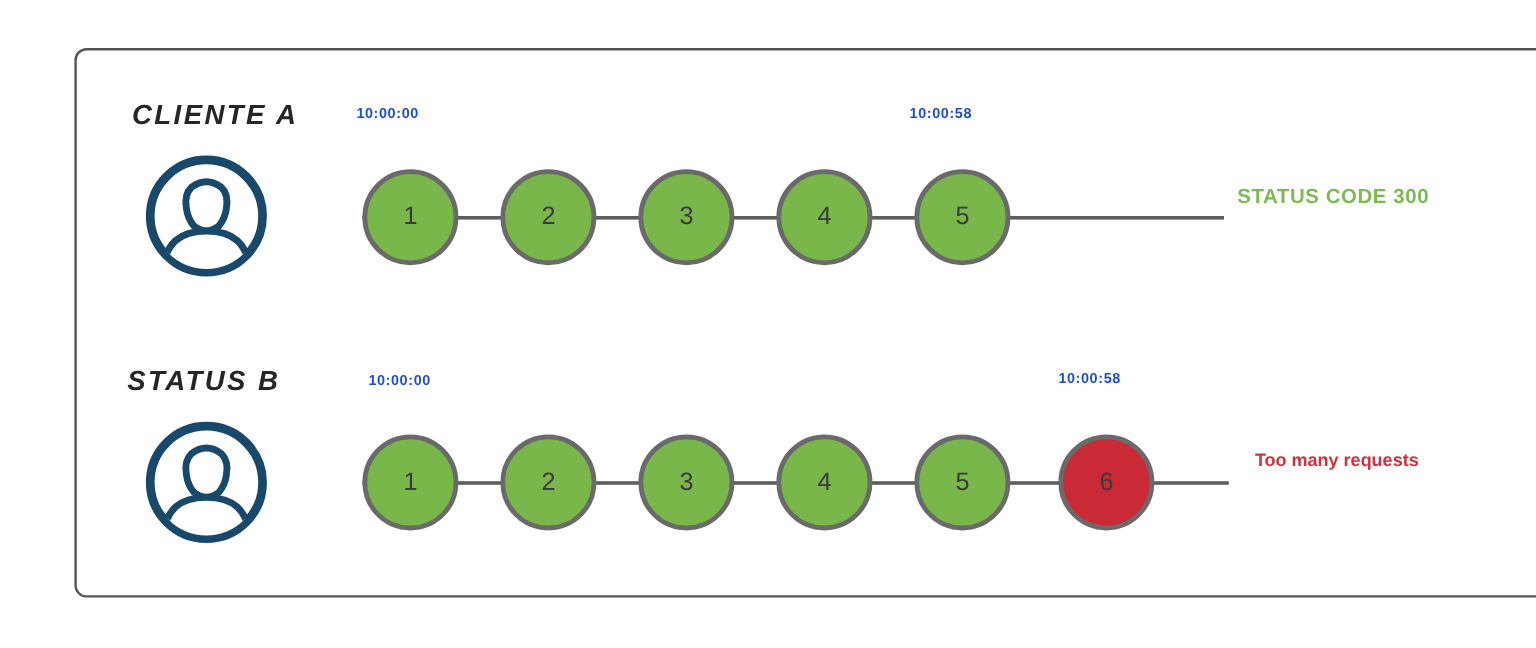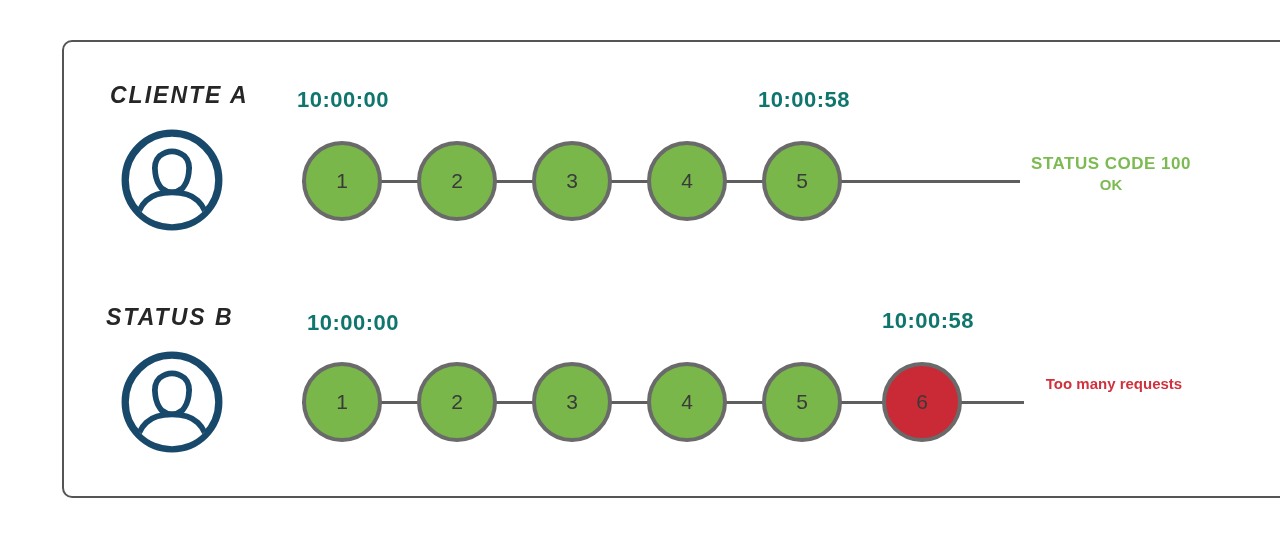--- a/index.html
+++ b/index.html
@@ -19,23 +19,23 @@
     position: absolute;
     font-size: 23px;
     font-weight: bold;
     font-style: italic;
     letter-spacing: 2px;
     color: #262626;
   }
 
   .timestamp {
     position: absolute;
-    font-size: 22px;
+    font-size: 12px;
     font-weight: bold;
-    color: #0f766e;
+    color: #1d4ed8;
     letter-spacing: 0.5px;
   }
 
   .avatar { position: absolute; width: 104px; height: 104px; }
 
   .track {
     position: absolute;
     height: 3px;
     background: #5e5e5e;
     z-index: 1;
@@ -92,22 +92,21 @@
 
   <div class="track" style="left:238px; top:138px; width:718px;"></div>
 
   <div class="node" style="left:238px; top:99px;">1</div>
   <div class="node" style="left:353px; top:99px;">2</div>
   <div class="node" style="left:468px; top:99px;">3</div>
   <div class="node" style="left:583px; top:99px;">4</div>
   <div class="node" style="left:698px; top:99px;">5</div>
 
   <div class="status success" style="left:964px; top:111px; width:166px;">
-    <div class="line1">STATUS CODE 100</div>
-    <div class="line2">OK</div>
+    <div class="line1">STATUS CODE 300</div>
   </div>
 
   <div class="client-label" style="left:42px; top:262px;">STATUS B</div>
 
   <div class="timestamp" style="left:243px; top:268px;">10:00:00</div>
   <div class="timestamp" style="left:818px; top:266px;">10:00:58</div>
 
   <svg class="avatar" style="left:56px; top:308px;" viewBox="0 0 100 100">
     <defs>
         <clipPath id="avclipB">

